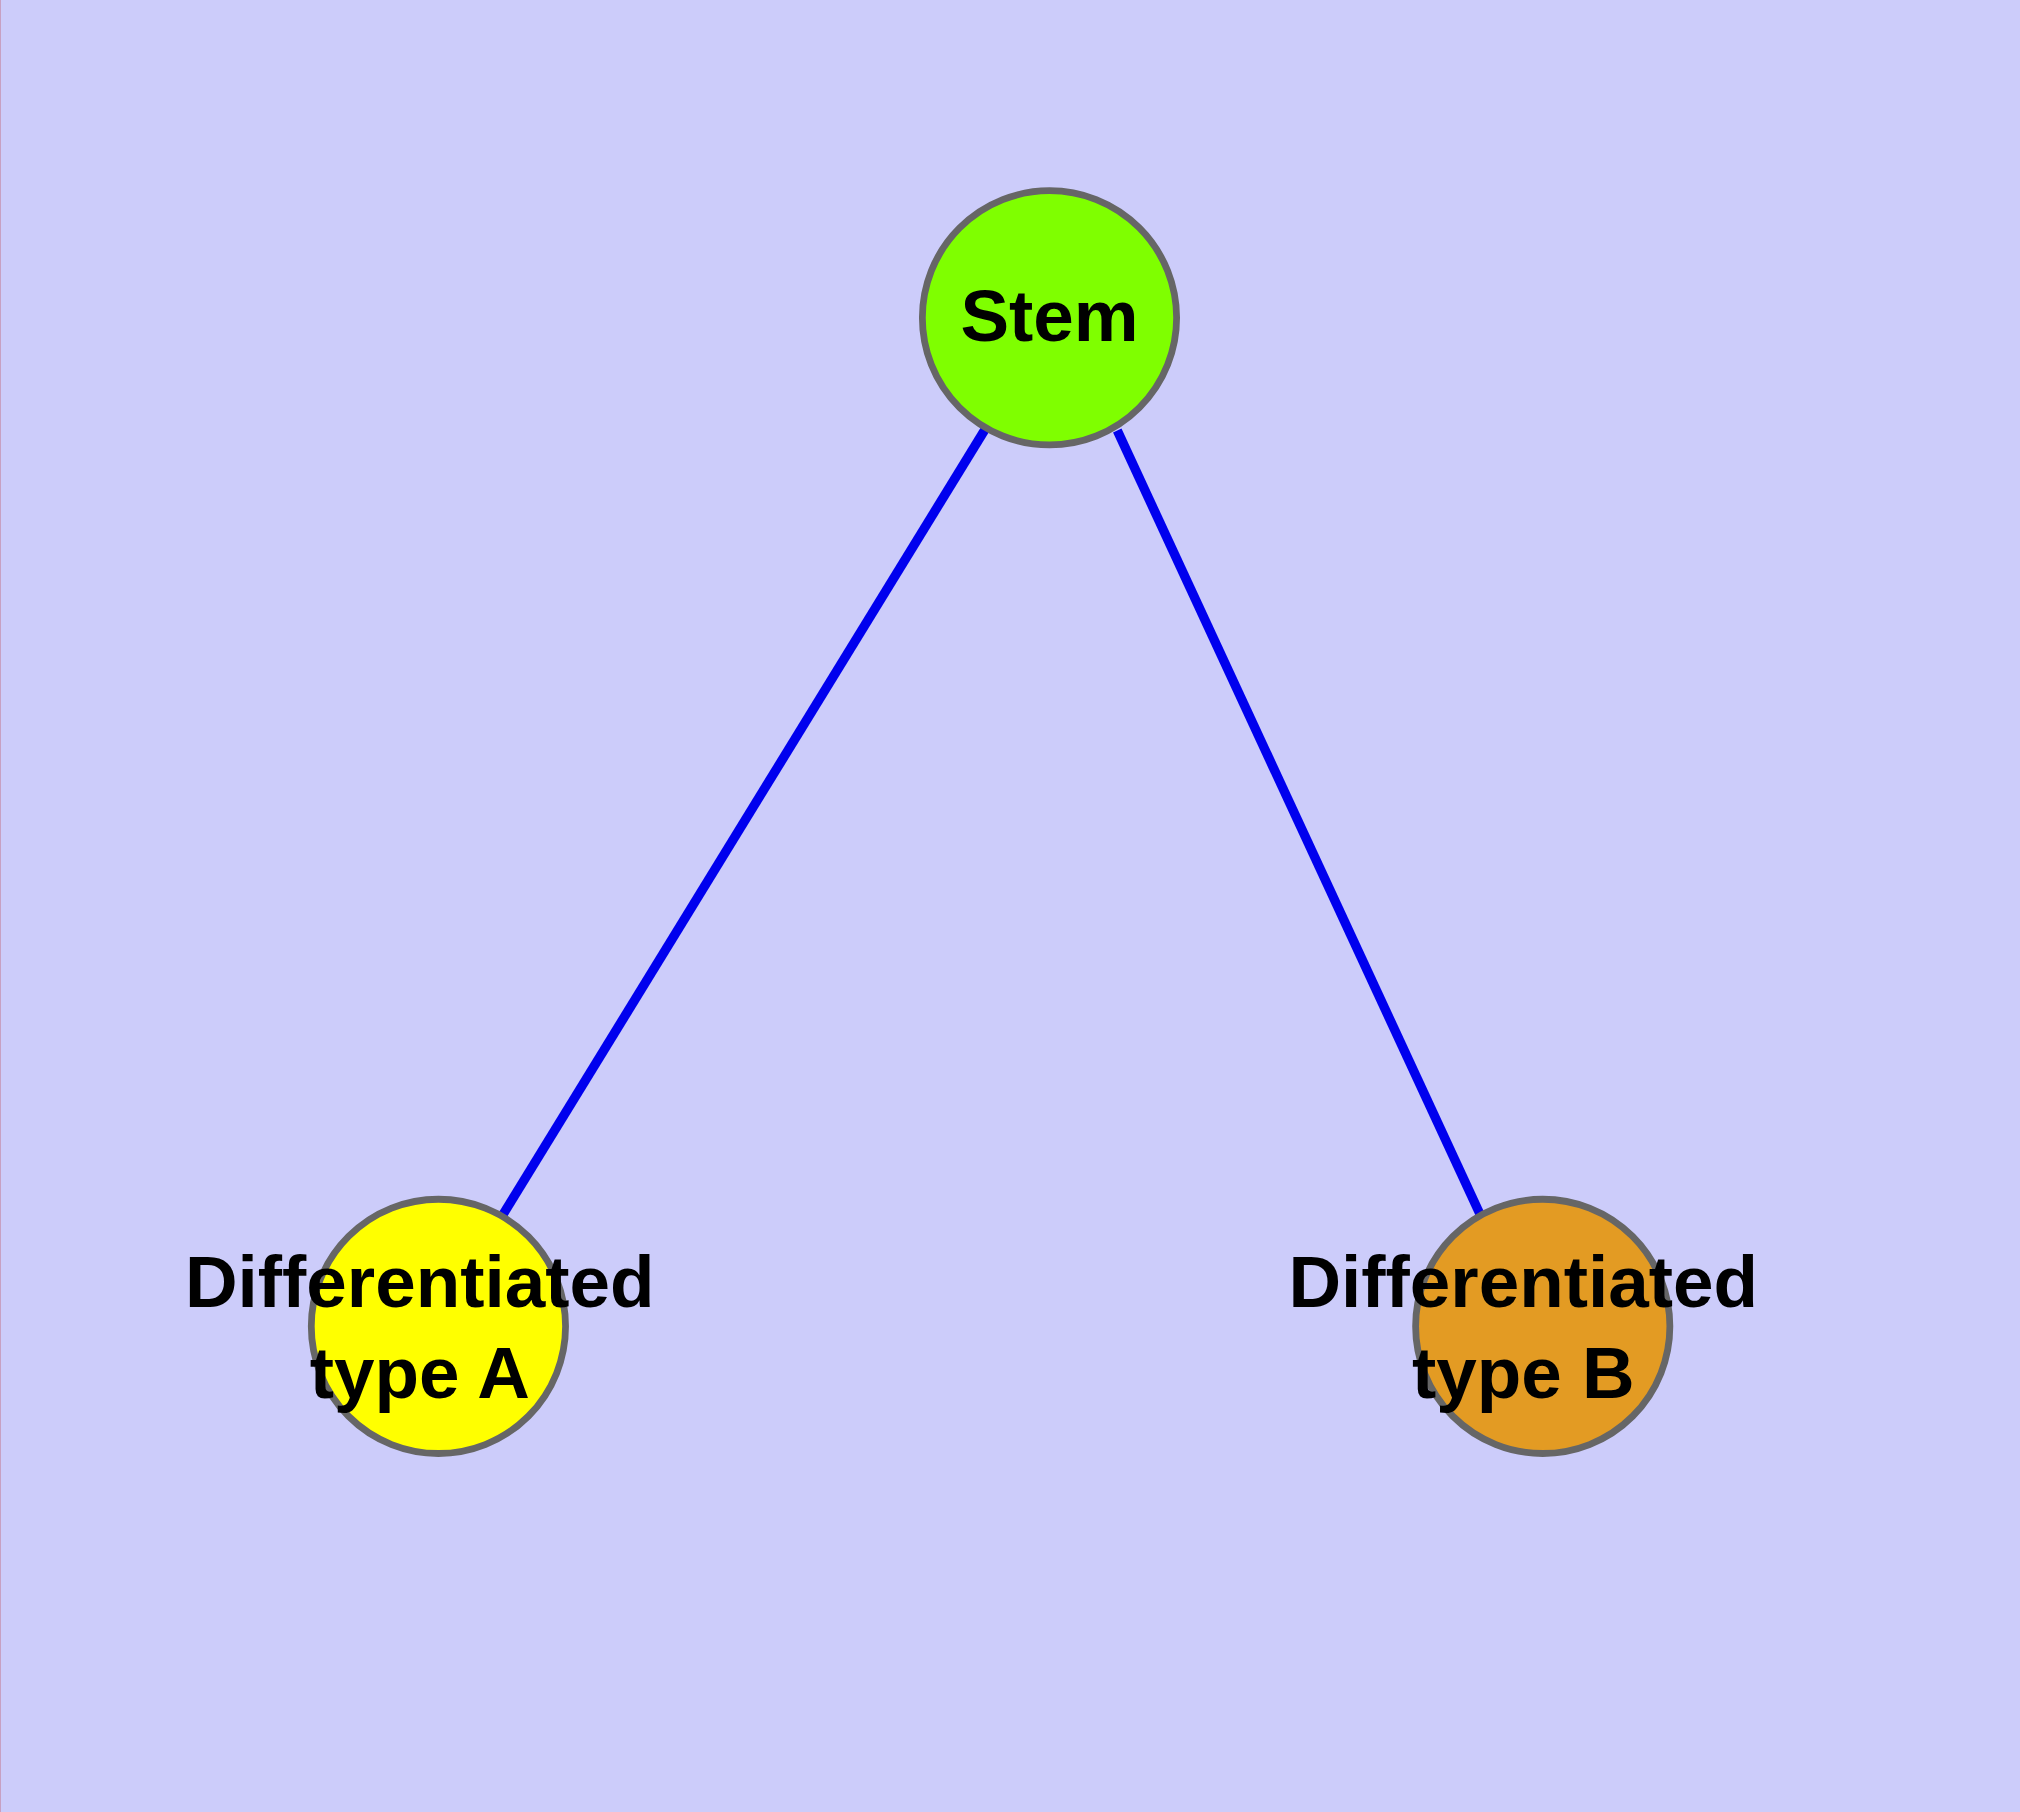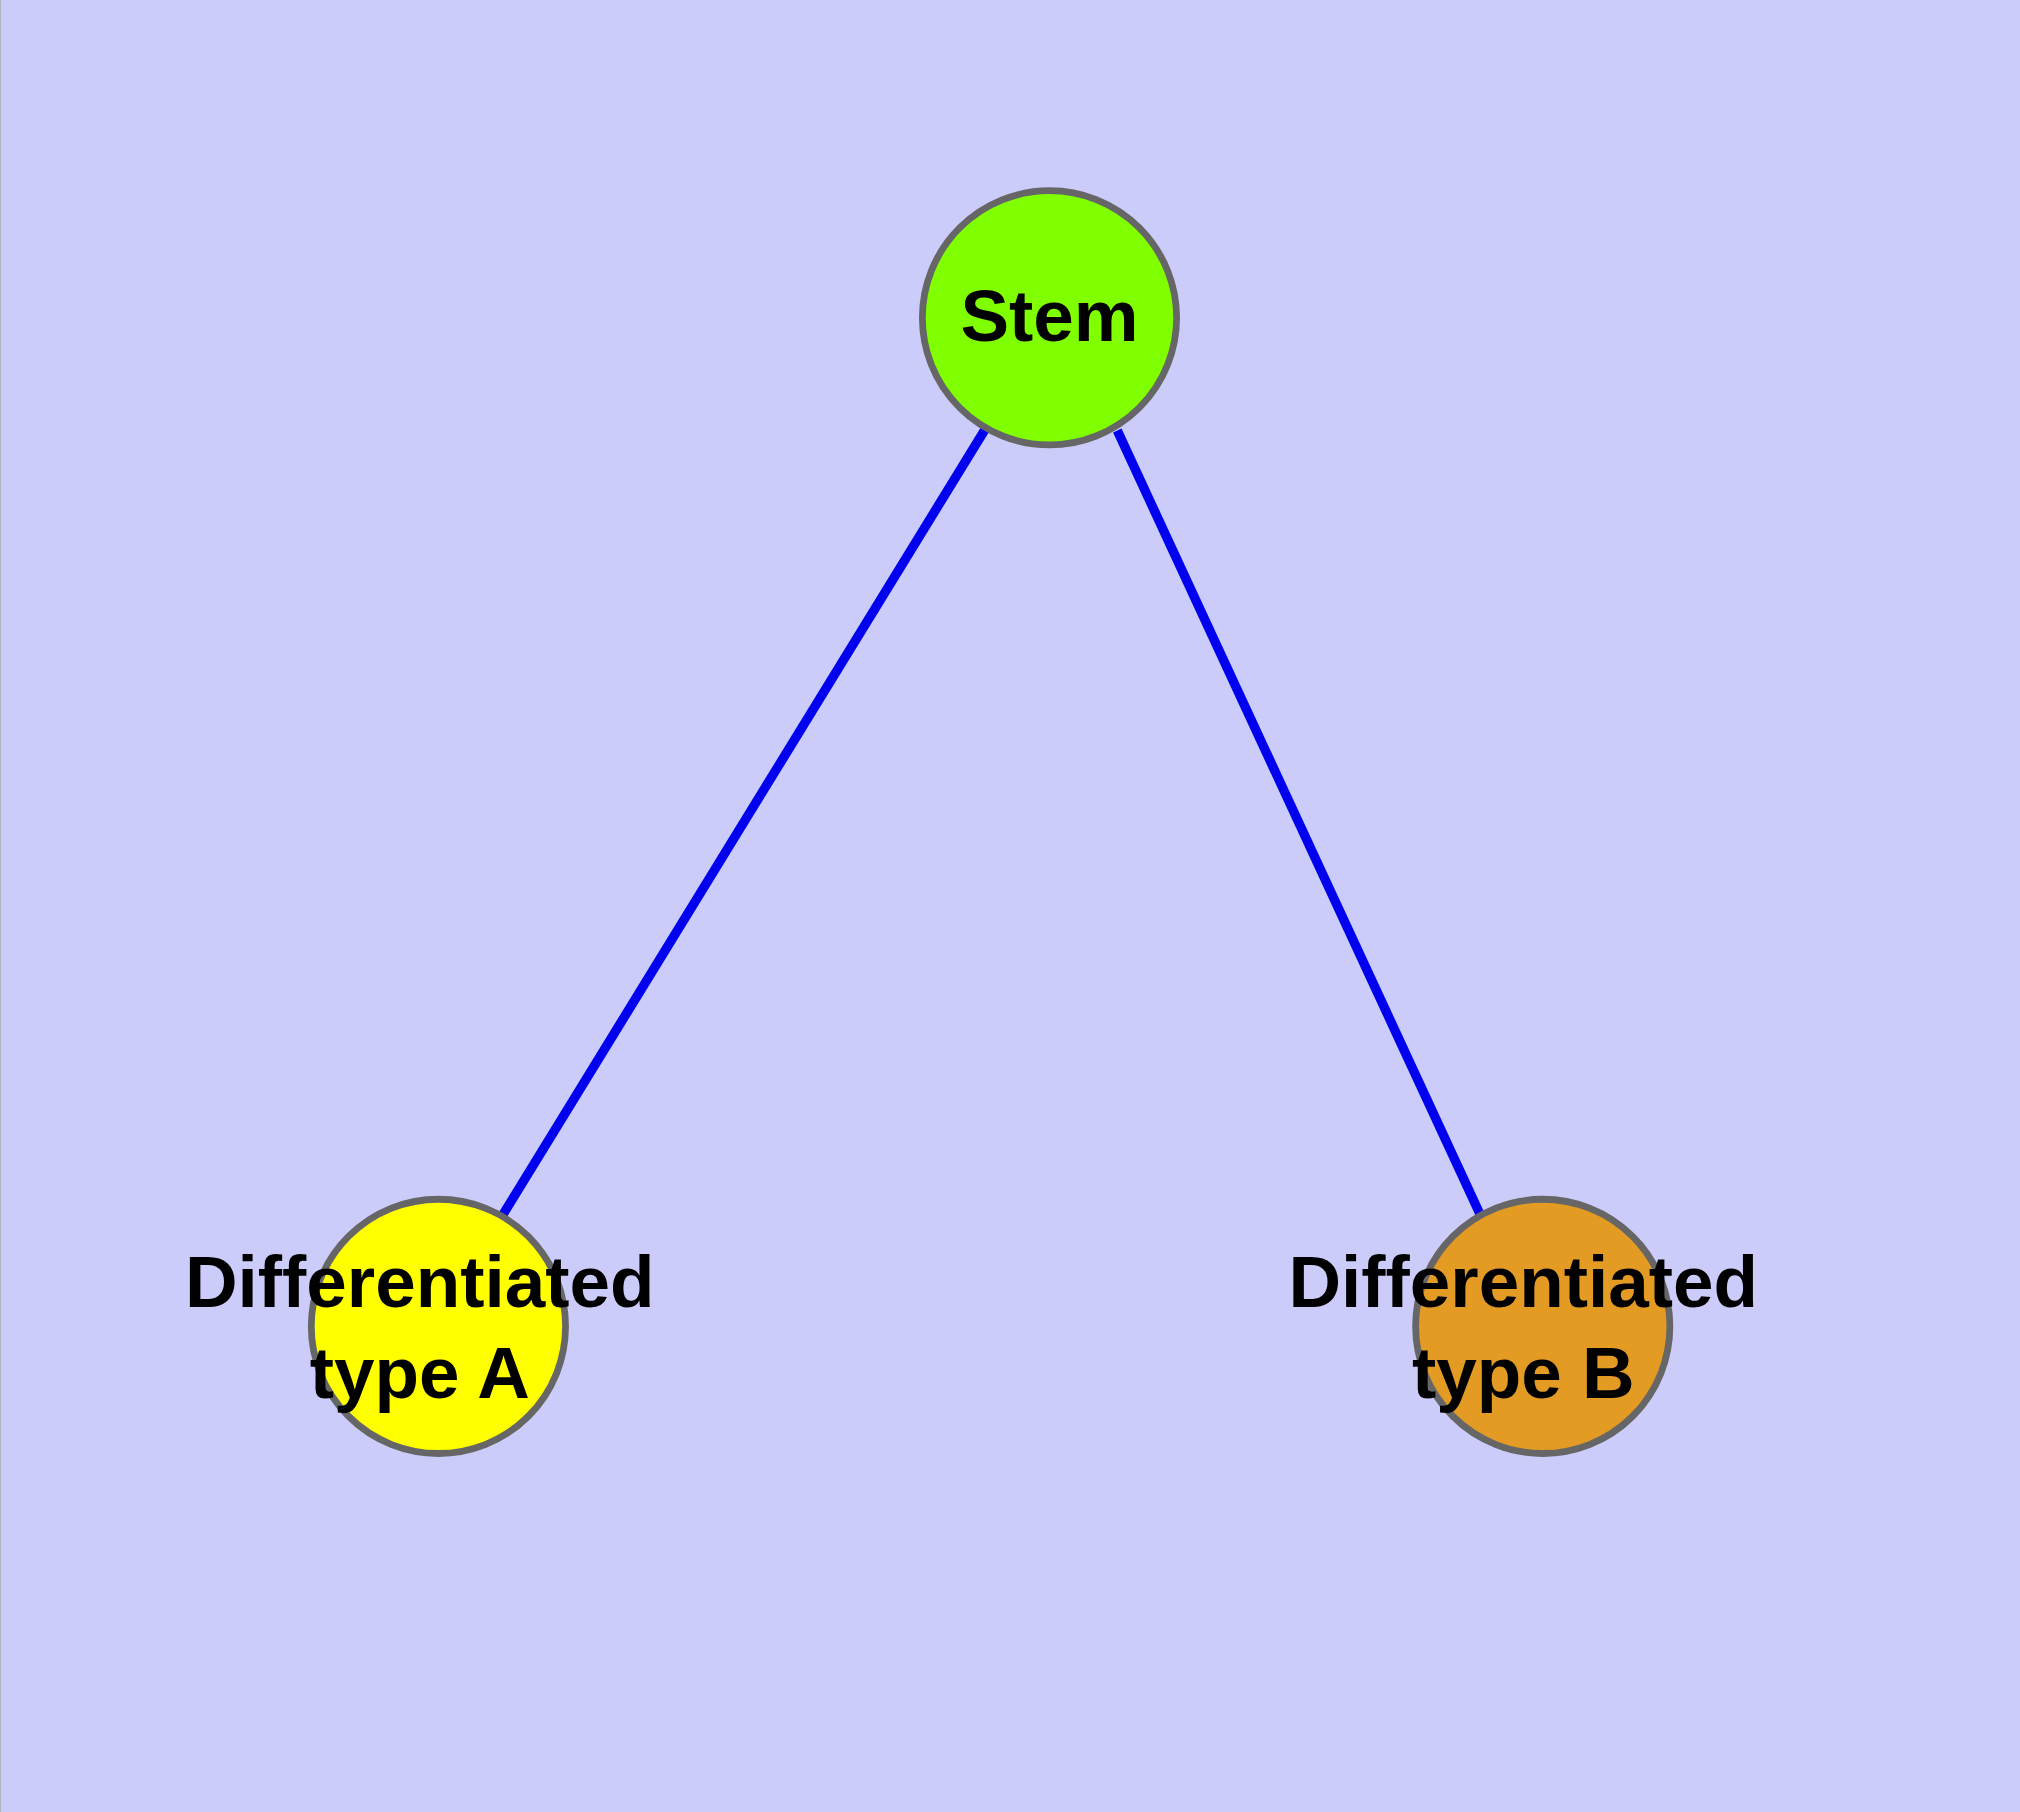--- a/index.html
+++ b/index.html
@@ -11,21 +11,21 @@
   body {
     width: 2021px;
     height: 1812px;
     overflow: hidden;
     font-family: "Liberation Sans", sans-serif;
   }
   #graph-canvas {
     position: relative;
     width: 1909px;
     height: 1812px;
-    background: #4d7c0f;
+    background: #b91c1c;
     text-align: right;
   }
   #graph-svg {
     position: absolute;
     top: 0;
     left: 0;
     width: 2021px;
     height: 1812px;
     display: block;
   }

